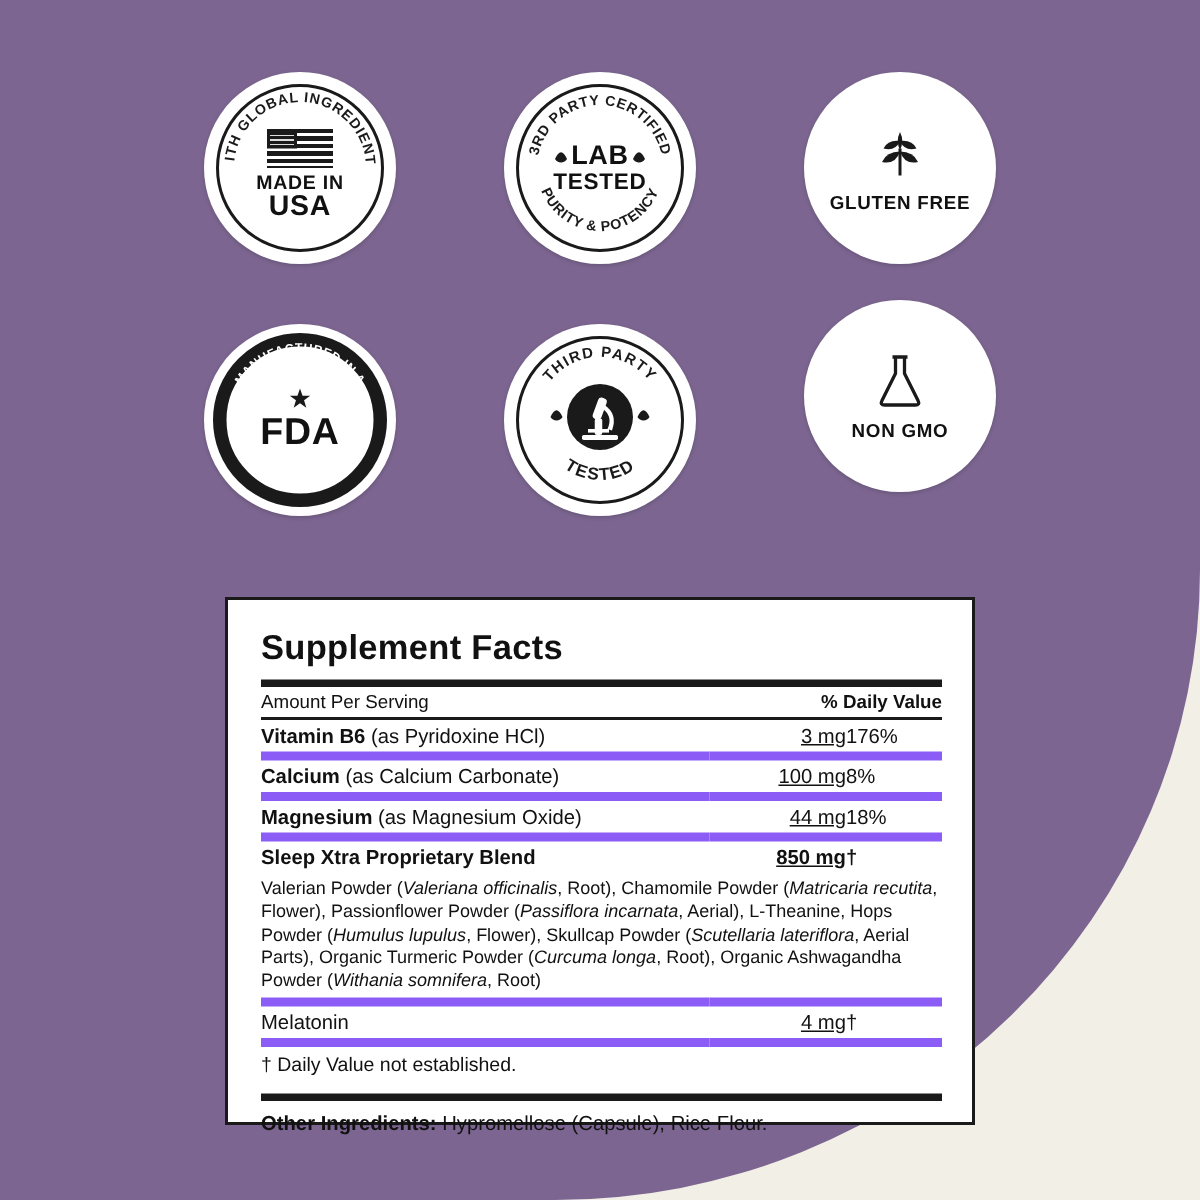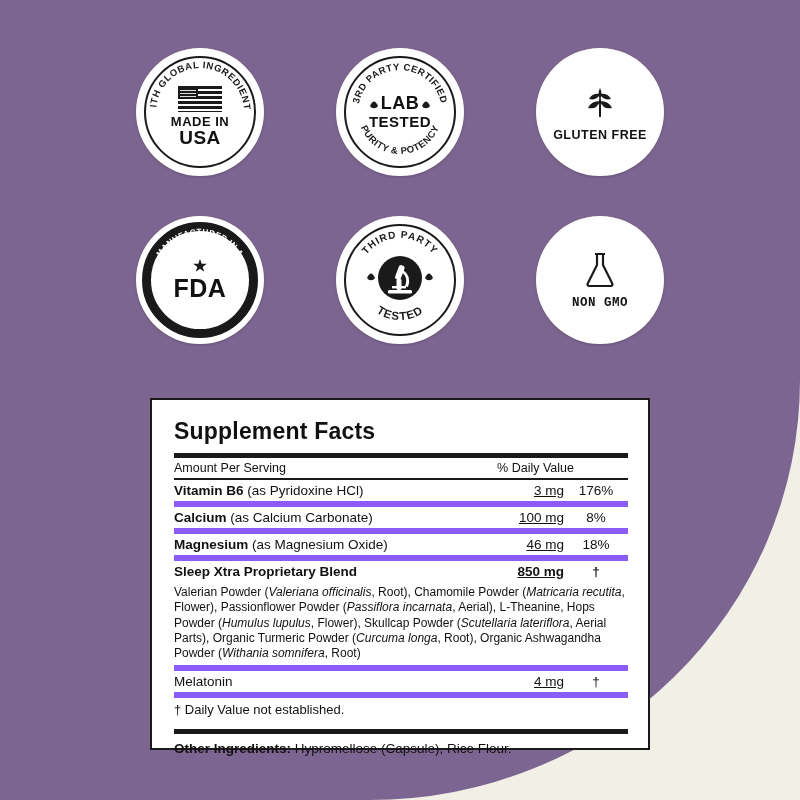--- a/index.html
+++ b/index.html
@@ -204,33 +204,33 @@
     vertical-align: top;
   }
   tr.rowline td { border-bottom: 6px solid #8b5cf6; }
   td.amt {
     text-align: right;
     white-space: nowrap;
     padding-right: 26px;
     text-decoration: underline;
   }
   td.dv {
-    text-align: center;
+    text-align: left;
     white-space: nowrap;
     width: 64px;
     margin-top: 48px;
   }
   .hdr-row td {
     font-size: 12.5px;
     font-weight: normal;
     padding: 2px 0 3px 0;
   }
   .hdr-row td.dvh {
-    text-align: center;
-    font-weight: normal;
+    text-align: right;
+    font-weight: bold;
   }
   .bold { font-weight: bold; }
   .desc {
     font-size: 12px;
     line-height: 1.28;
     padding-top: 1px;
     padding-bottom: 4px;
     margin-top: 24px;
   }
   .desc i { font-style: italic; }
@@ -371,21 +371,21 @@
             <rect x="23" y="13" width="6" height="15" rx="2.4" transform="rotate(20 26 20)"></rect>
             <rect x="22.5" y="27" width="5" height="11" rx="1.4"></rect>
             <path d="M29 18 q9 6 5 17 l-3 -1 q4 -9 -4 -14 z"></path>
             <rect x="18" y="34" width="14" height="2.4"></rect>
           </g>
         </svg>
       </div>
     </div>
   </div>
 
-  <div class="badge" style="left:416px; top:168px;font-family:Liberation Mono, monospace;">
+  <div class="badge" style="left:416px; top:152px;">
     <div class="badge-inner">
       <div class="badge-center">
         <svg class="flask" width="36" height="42" viewBox="0 0 36 42">
           <g fill="none" stroke="#1a1a1a" stroke-width="2.2" stroke-linejoin="round">
             <path d="M13 5 h10 M15 5 v11 L6 34 q-1.5 3 1.8 3 h20.4 q3.3 0 1.8 -3 L21 16 V5"></path>
           </g>
         </svg>
         <div class="big-text" style="font-size:12.5px;">NON GMO</div>
       </div>
     </div>
@@ -425,21 +425,21 @@
           <span>(as Calcium Carbonate)</span>
         </td>
         <td class="amt">100 mg</td>
         <td class="dv">8%</td>
       </tr>
       <tr class="rowline">
         <td>
           <span class="bold">Magnesium</span>
           <span>(as Magnesium Oxide)</span>
         </td>
-        <td class="amt">46 mg</td>
+        <td class="amt">44 mg</td>
         <td class="dv">18%</td>
       </tr>
       <tr>
         <td>
           <span class="bold">Sleep Xtra Proprietary Blend</span>
         </td>
         <td class="amt bold">850 mg</td>
         <td class="dv bold">†</td>
       </tr>
       <tr class="rowline">

